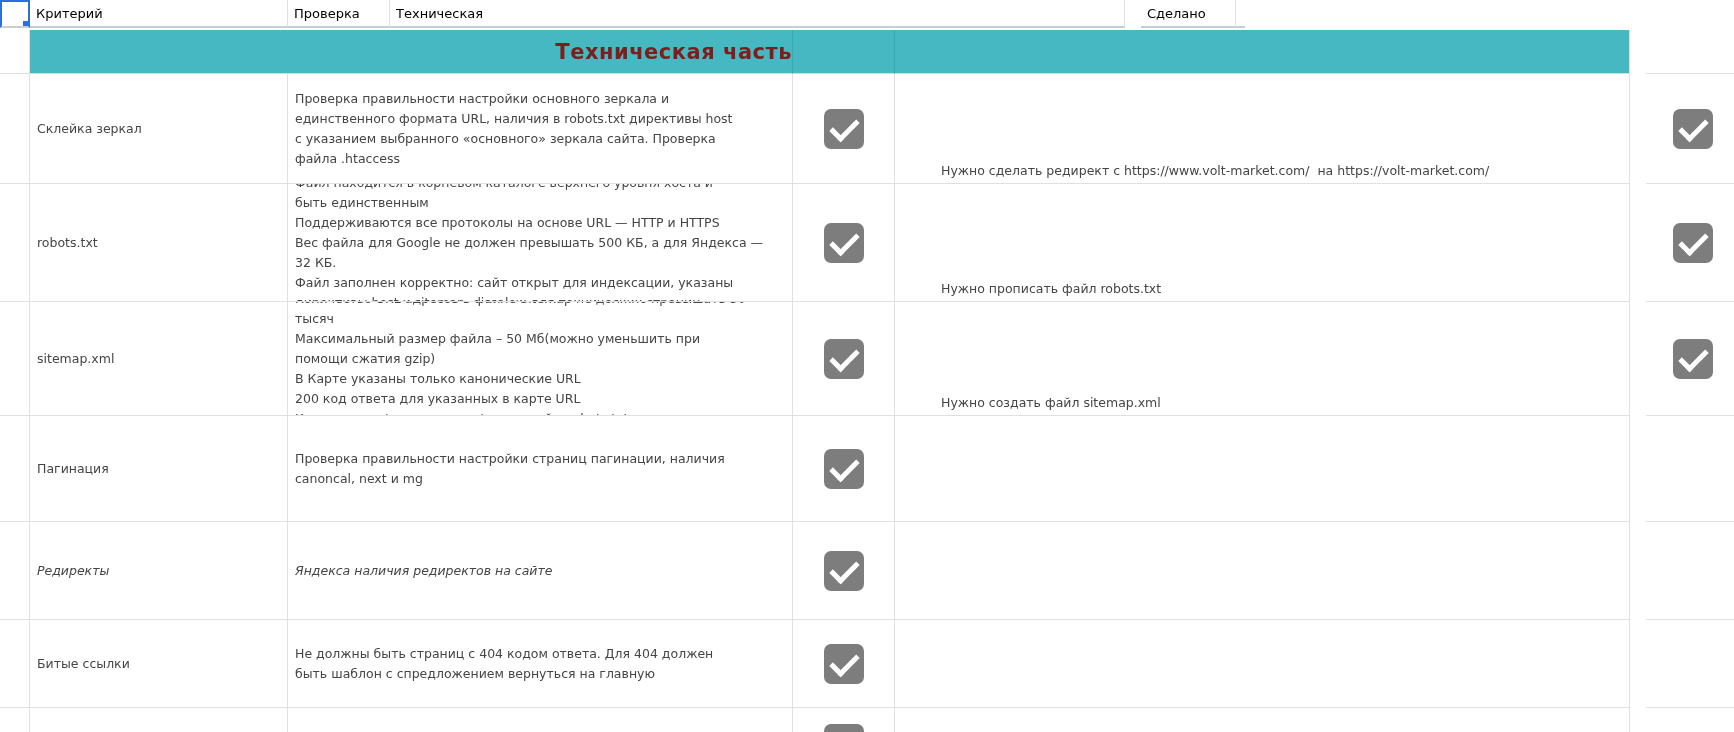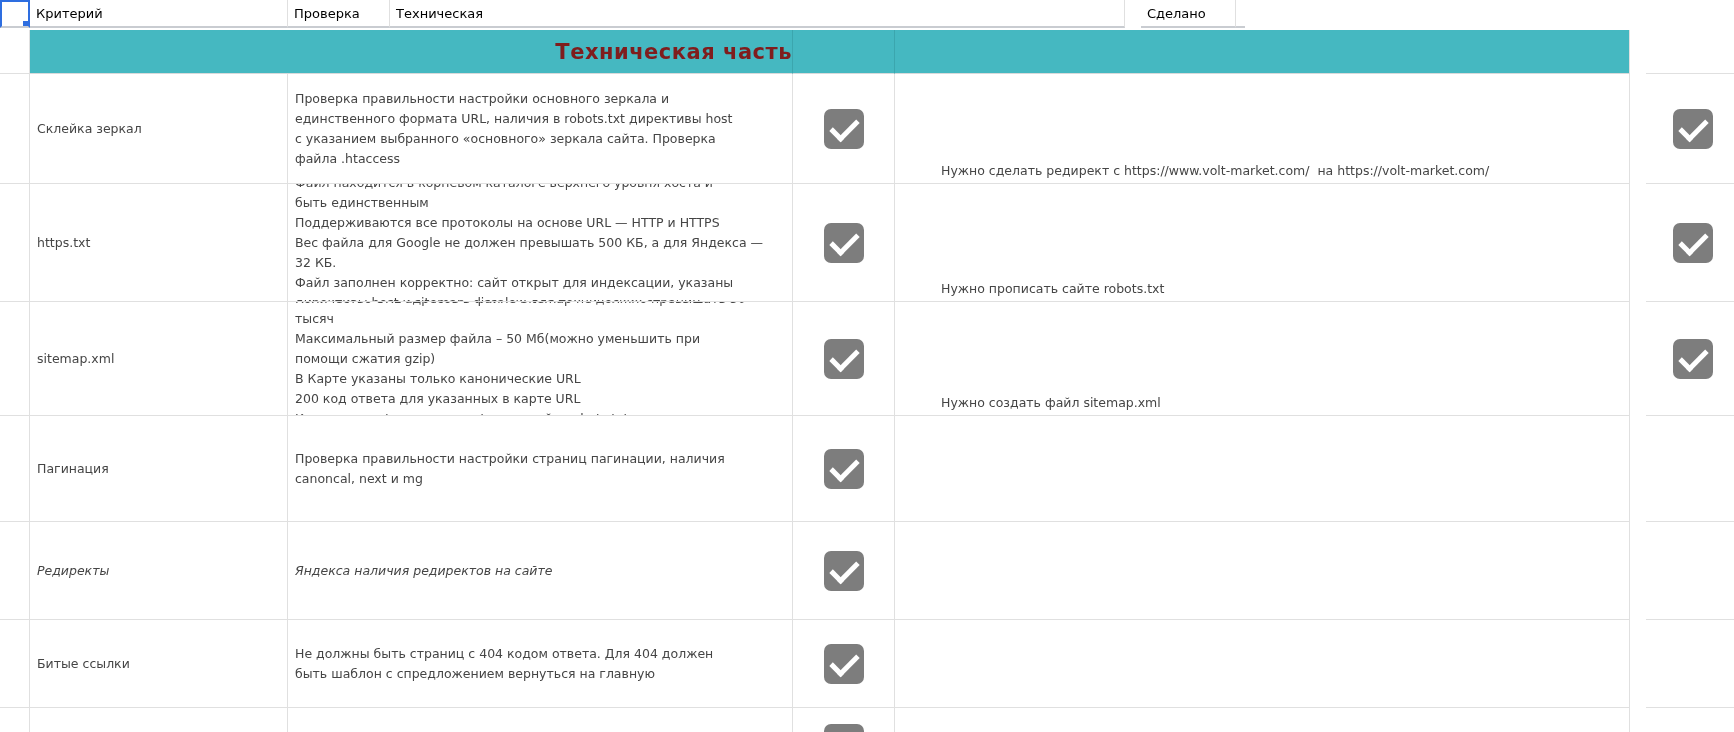--- a/index.html
+++ b/index.html
@@ -124,36 +124,36 @@
     </div>
     <div class="cell w-done h-r1 done-cell">
       <div class="checkbox"></div>
     </div>
     <div class="cell w-sliver h-r1"></div>
   </div>
 
   <div class="row">
     <div class="cell w-gutter h-r2"></div>
     <div class="cell w-crit h-r2 crit-cell">
-      <span class="txt">https.txt</span>
+      <span class="txt">robots.txt</span>
     </div>
     <div class="cell w-desc h-r2 desc-cell">
       <span class="txt">Файл находится в корневом каталоге верхнего уровня хоста и
 быть единственным
 Поддерживаются все протоколы на основе URL — HTTP и HTTPS
 Вес файла для Google не должен превышать 500 КБ, а для Яндекса —
 32 КБ.
 Файл заполнен корректно: сайт открыт для индексации, указаны
 директивы host и sitemap, dissalow для технических страниц</span>
     </div>
     <div class="cell w-check h-r2 check-cell">
       <div class="checkbox"></div>
     </div>
     <div class="cell w-comment h-r2 comment-cell">
-      <span class="txt">Нужно прописать сайте robots.txt</span>
+      <span class="txt">Нужно прописать файл robots.txt</span>
     </div>
     <div class="cell w-done h-r2 done-cell">
       <div class="checkbox"></div>
     </div>
     <div class="cell w-sliver h-r2"></div>
   </div>
 
   <div class="row">
     <div class="cell w-gutter h-r3"></div>
     <div class="cell w-crit h-r3 crit-cell">

